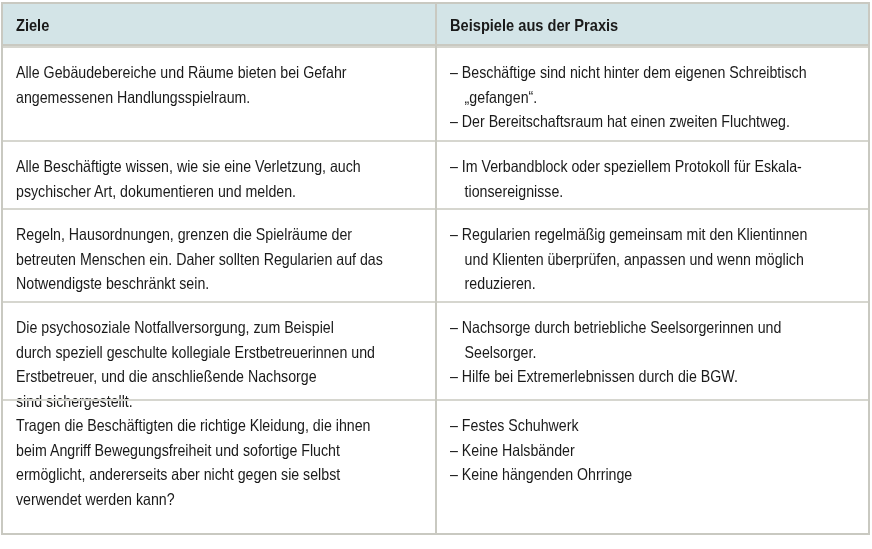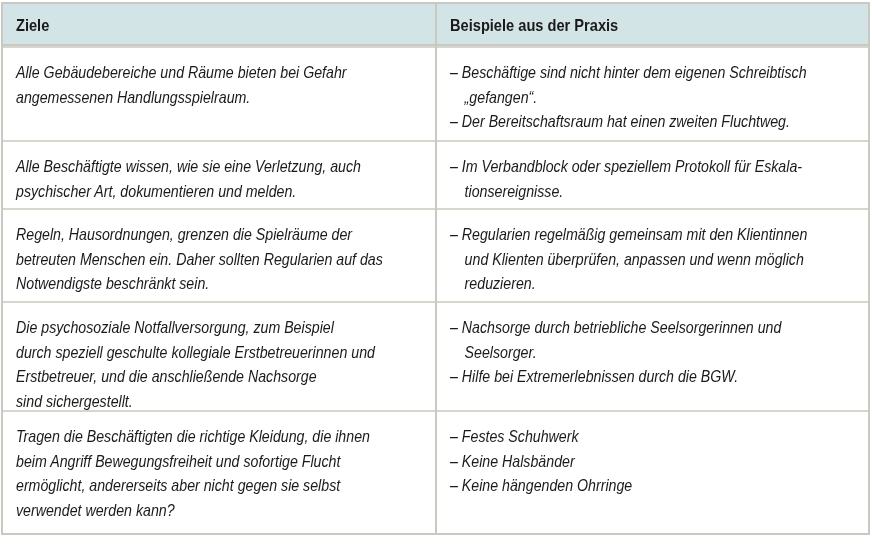--- a/index.html
+++ b/index.html
@@ -2,21 +2,21 @@
 <html><head>
 <meta charset="utf-8">
 <style>
   html, body { margin:0; padding:0; background:#ffffff; }
   body { width:872px; height:549px; position:relative; overflow:hidden;
          font-family:"Liberation Sans", "DejaVu Sans", sans-serif; color:#1a1a1a; }
   .tbl { position:absolute; left:1px; top:2px; width:869px; height:533px;
          border:2px solid #c9c9c1; box-sizing:border-box; }
   .vline { position:absolute; left:432px; top:0; width:2px; height:100%; background:#c9c9c1; }
   .row { position:absolute; left:0; width:100%; box-sizing:border-box; }
-  .row.body { border-top:2px solid #d6d6cf;font-style:italic; }
+  .row.body { border-top:2px solid #d6d6cf; }
   .hdr { top:0; height:42px; background:#d3e4e7; border-bottom:2px solid #c9c9c1; }
   .cell { position:absolute; top:0; font-size:16.5px; line-height:24.5px;
           transform:scaleX(0.86); transform-origin:left top; white-space:nowrap; }
   .c1 { left:13px; }
   .c2 { left:447px; }
   .hdr .cell { top:10px; font-weight:bold; font-size:17px; }
   .body .cell { top:12px; }
   .line { display:block; }
 </style>
 </head>
@@ -71,21 +71,21 @@
       <span class="line">betreuten Menschen ein. Daher sollten Regularien auf das</span>
       <span class="line">Notwendigste beschränkt sein.</span>
     </div>
     <div class="cell c2">
       <span class="line">– Regularien regelmäßig gemeinsam mit den Klientinnen</span>
       <span class="line" style="padding-left:17px">und Klienten überprüfen, anpassen und wenn möglich</span>
       <span class="line" style="padding-left:17px">reduzieren.</span>
     </div>
   </div>
 
-  <div class="row body" style="top:406px;height:140px">
+  <div class="row body" style="top:395px;height:140px">
     <div class="cell c1">
       <span class="line">Tragen die Beschäftigten die richtige Kleidung, die ihnen</span>
       <span class="line">beim Angriff Bewegungsfreiheit und sofortige Flucht</span>
       <span class="line">ermöglicht, andererseits aber nicht gegen sie selbst</span>
       <span class="line">verwendet werden kann?</span>
     </div>
     <div class="cell c2">
       <span class="line">– Festes Schuhwerk</span>
       <span class="line">– Keine Halsbänder</span>
       <span class="line">– Keine hängenden Ohrringe</span>

